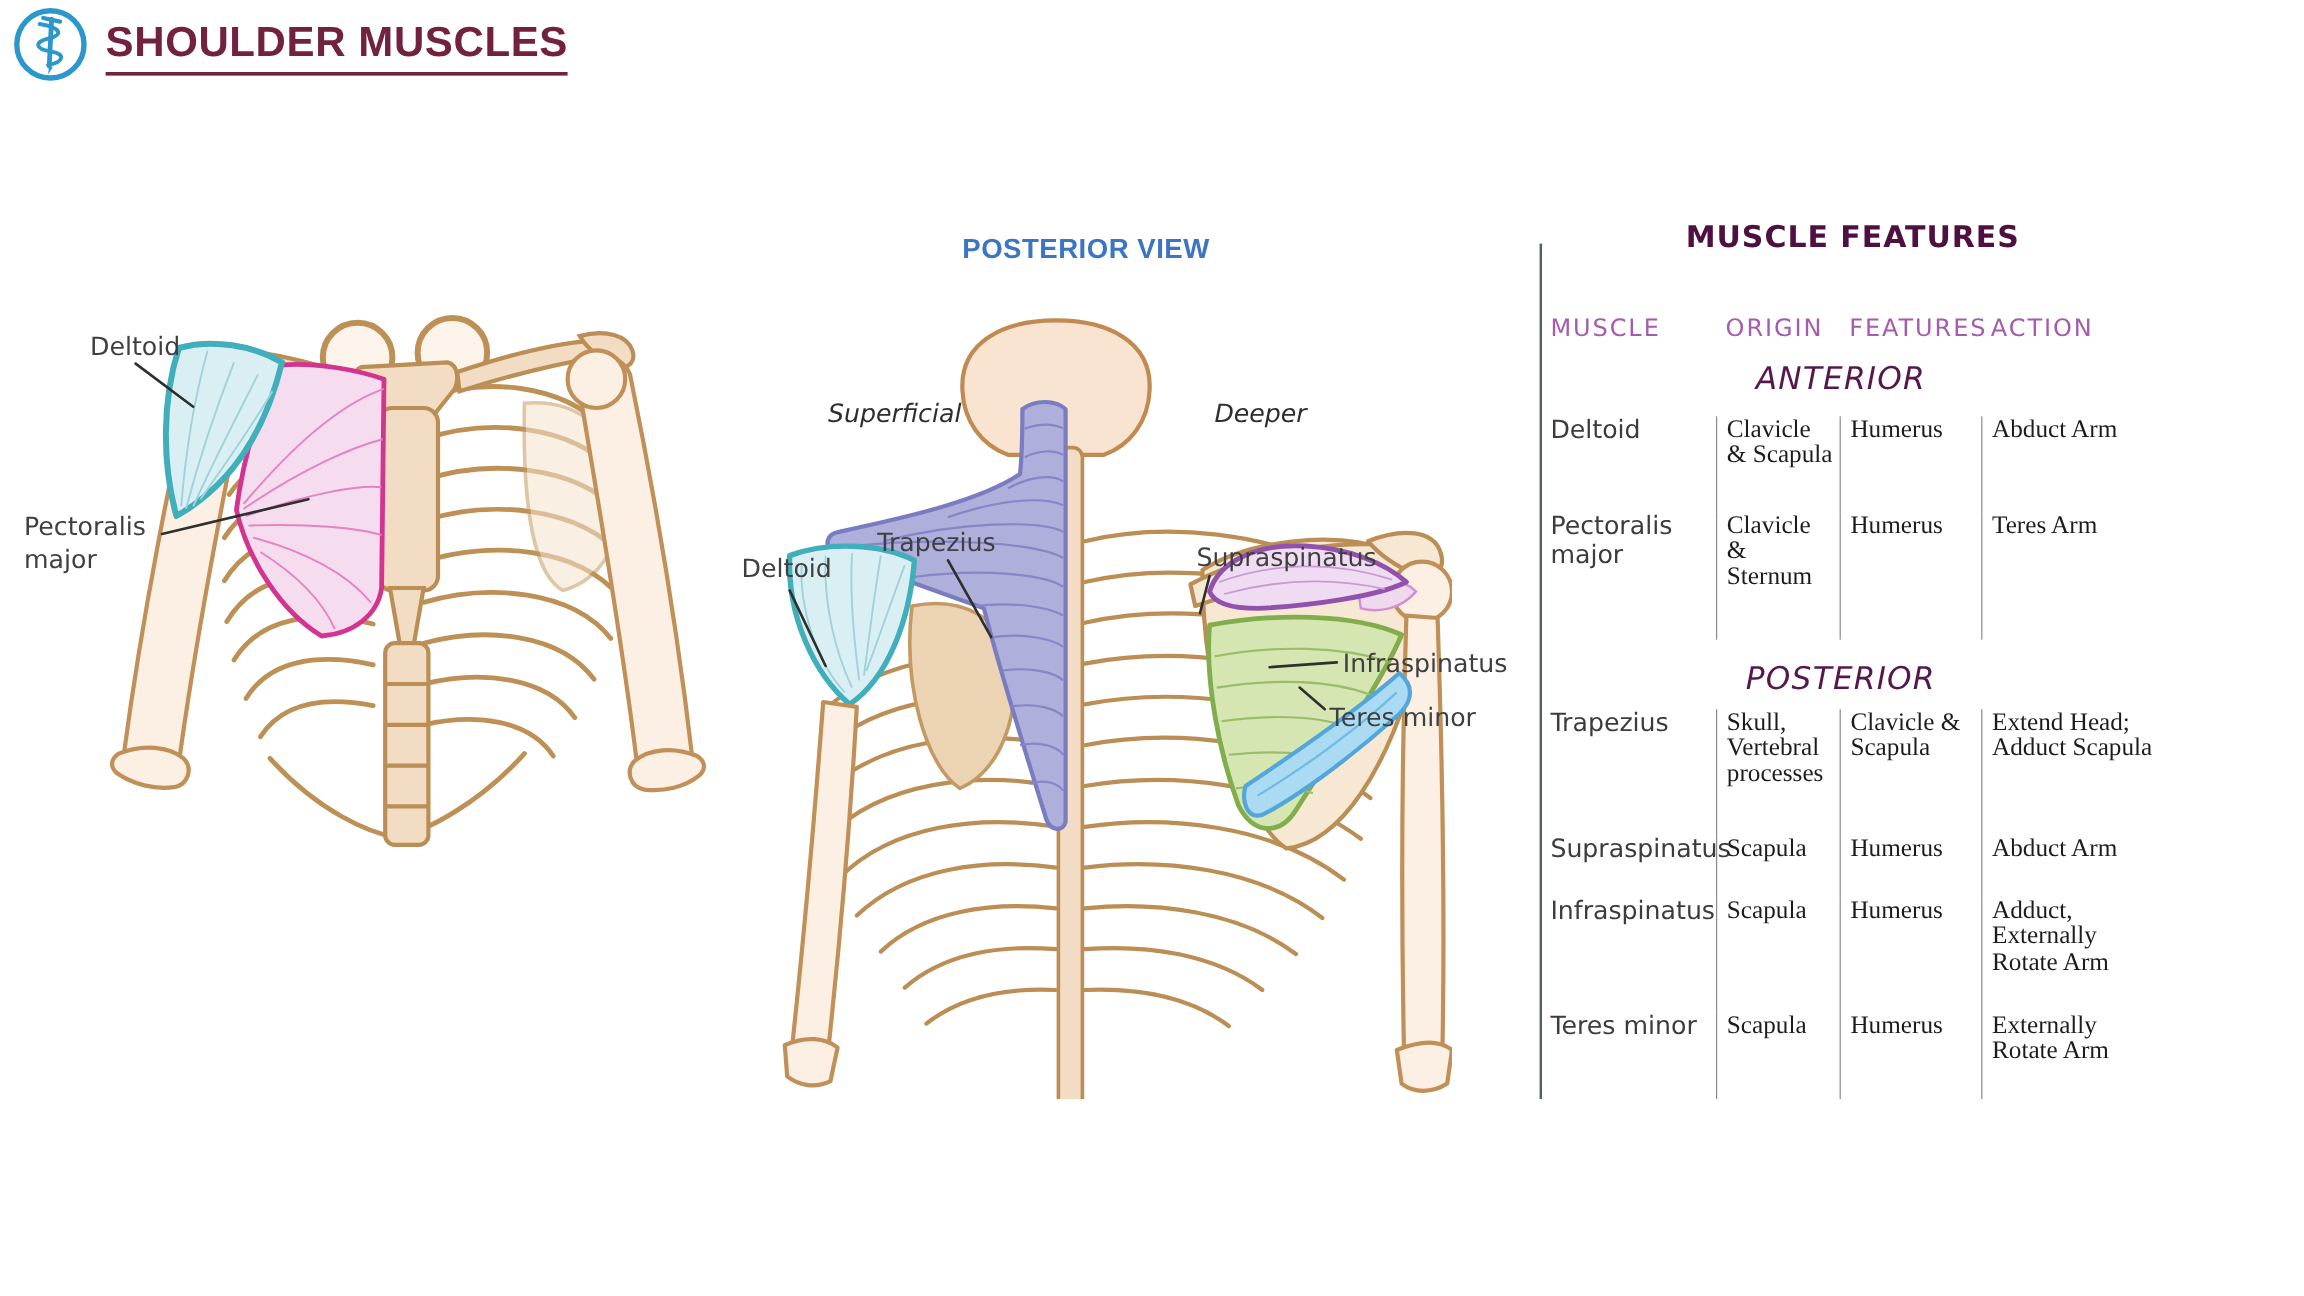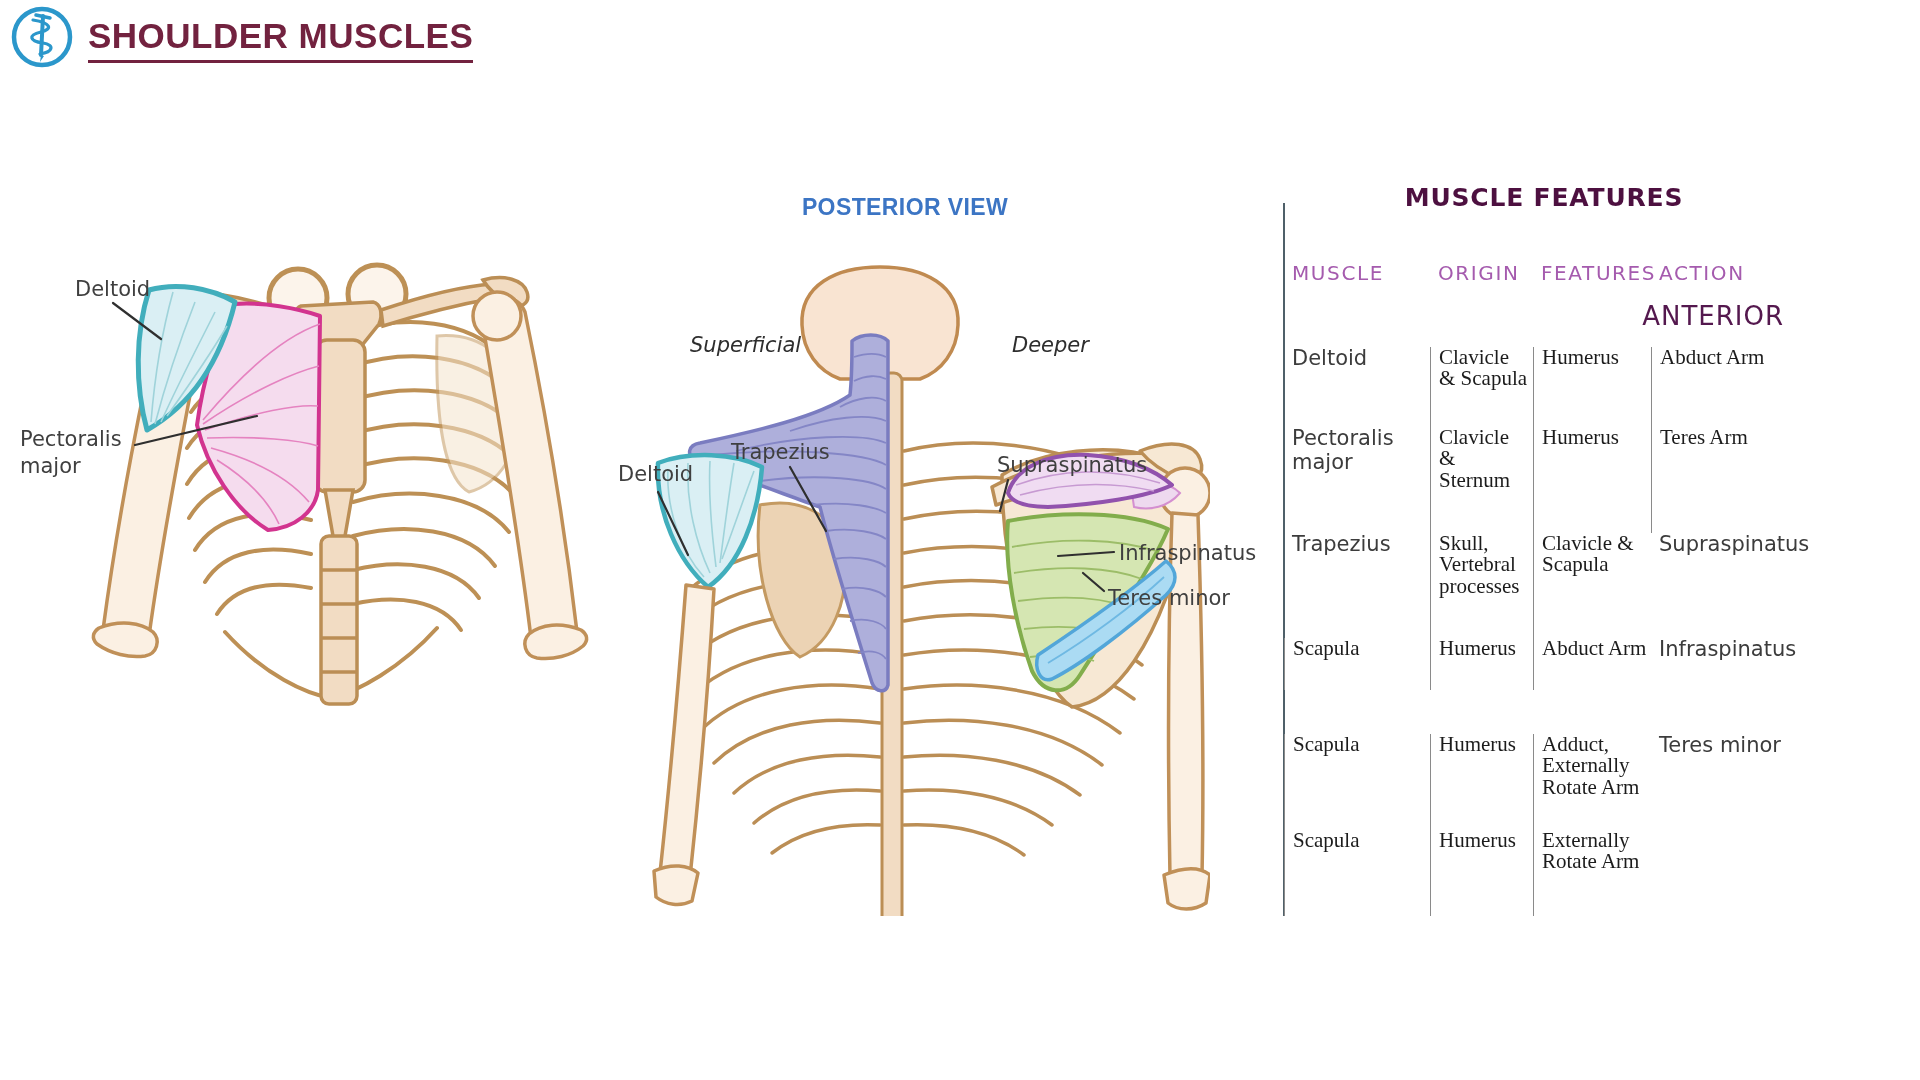--- a/index.html
+++ b/index.html
@@ -21,21 +21,21 @@
   
   .v-divider{left:1283px;top:203px;width:2px;height:733px;background:#4f6069;}
 
   
   .tbl{left:1284px;top:183px;width:636px;}
   .tbl-title{width:520px;text-align:center;font-size:25px;font-weight:bold;color:#4d1040;
              letter-spacing:.8px;font-family:"DejaVu Sans",sans-serif;}
   .tbl-grid{margin-top:49px;display:grid;grid-template-columns:146px 103px 118px 266px;}
   .col-head{font-size:20px;color:#a55bae;letter-spacing:1.6px;padding-left:8px;height:40px;
             font-family:"DejaVu Sans",sans-serif;}
-  .sec-head{grid-column:1 / 5;width:500px;text-align:right;font-size:26px;
+  .sec-head{grid-column:1 / 5;width:500px;text-align:center;font-style:italic;font-size:26px;
             color:#54184e;letter-spacing:1px;font-family:"DejaVu Sans",sans-serif;}
   .sec-head.anterior{height:46px;}
   .sec-head.posterior{height:58px;padding-top:18px;box-sizing:border-box;}
   .cell{padding-left:8px;box-sizing:border-box;}
   .cell.muscle{font-size:21px;color:#3c3c3c;font-family:"DejaVu Sans",sans-serif;line-height:1.12;}
   .cell.serif{font-family:"Liberation Serif",serif;font-size:21px;color:#1c1c1c;line-height:1.02;
               border-left:1px solid #8a8a8a;}
   .cell .w90{display:inline-block;max-width:90px;}
   .cell .w100{display:inline-block;max-width:100px;}
   .cell .w125{display:inline-block;max-width:125px;}
@@ -297,24 +297,26 @@
       <div class="cell muscle r-deltoid"><span class="w125">Deltoid</span></div>
       <div class="cell serif r-deltoid"><span class="w90">Clavicle &amp; Scapula</span></div>
       <div class="cell serif r-deltoid"><span class="w100">Humerus</span></div>
       <div class="cell serif r-deltoid"><span class="w150">Abduct Arm</span></div>
 
       <div class="cell muscle r-pec"><span class="w100">Pectoralis major</span></div>
       <div class="cell serif r-pec"><span class="w90">Clavicle &amp; Sternum</span></div>
       <div class="cell serif r-pec"><span class="w100">Humerus</span></div>
       <div class="cell serif r-pec"><span class="w150">Teres Arm</span></div>
 
+      <div class="sec-head posterior">POSTERIOR</div>
 
       <div class="cell muscle r-trap"><span class="w125">Trapezius</span></div>
       <div class="cell serif r-trap"><span class="w90">Skull, Vertebral processes</span></div>
       <div class="cell serif r-trap"><span class="w100">Clavicle &amp; Scapula</span></div>
+      <div class="cell serif r-trap"><span class="w150">Extend Head; Adduct Scapula</span></div>
 
       <div class="cell muscle r-supra"><span class="w125">Supraspinatus</span></div>
       <div class="cell serif r-supra"><span class="w90">Scapula</span></div>
       <div class="cell serif r-supra"><span class="w100">Humerus</span></div>
       <div class="cell serif r-supra"><span class="w150">Abduct Arm</span></div>
 
       <div class="cell muscle r-infra"><span class="w125">Infraspinatus</span></div>
       <div class="cell serif r-infra"><span class="w90">Scapula</span></div>
       <div class="cell serif r-infra"><span class="w100">Humerus</span></div>
       <div class="cell serif r-infra"><span class="w125">Adduct, Externally Rotate Arm</span></div>

